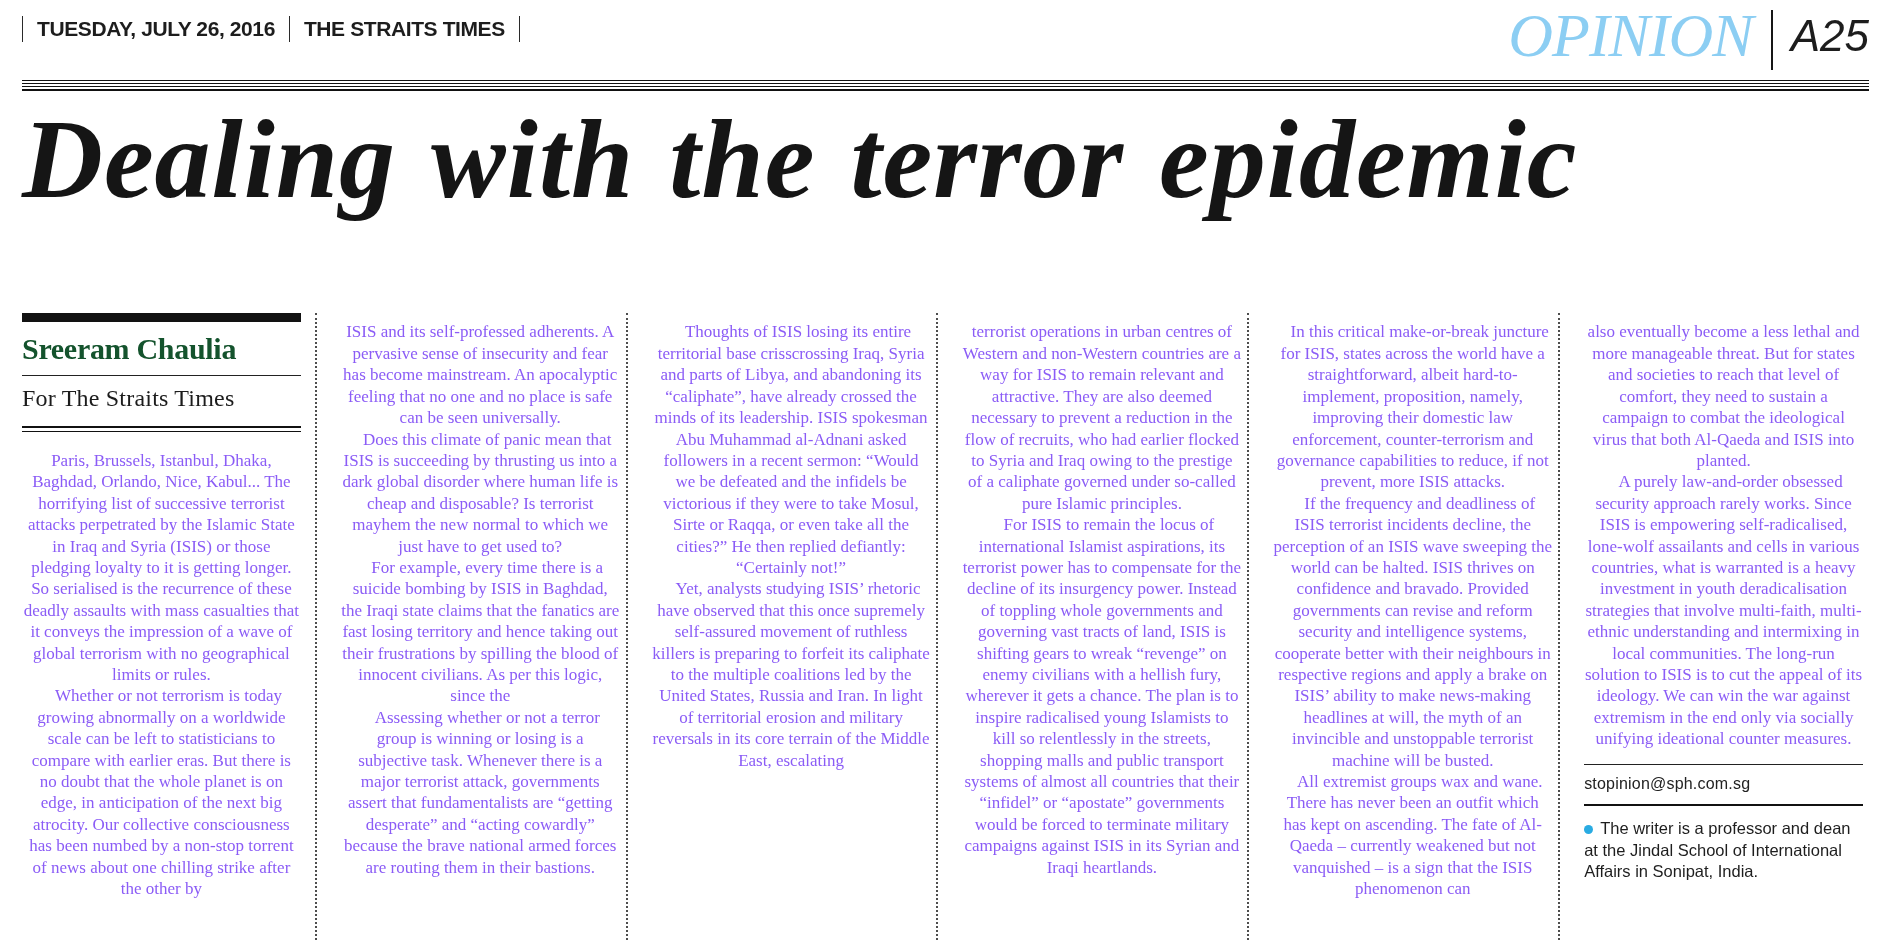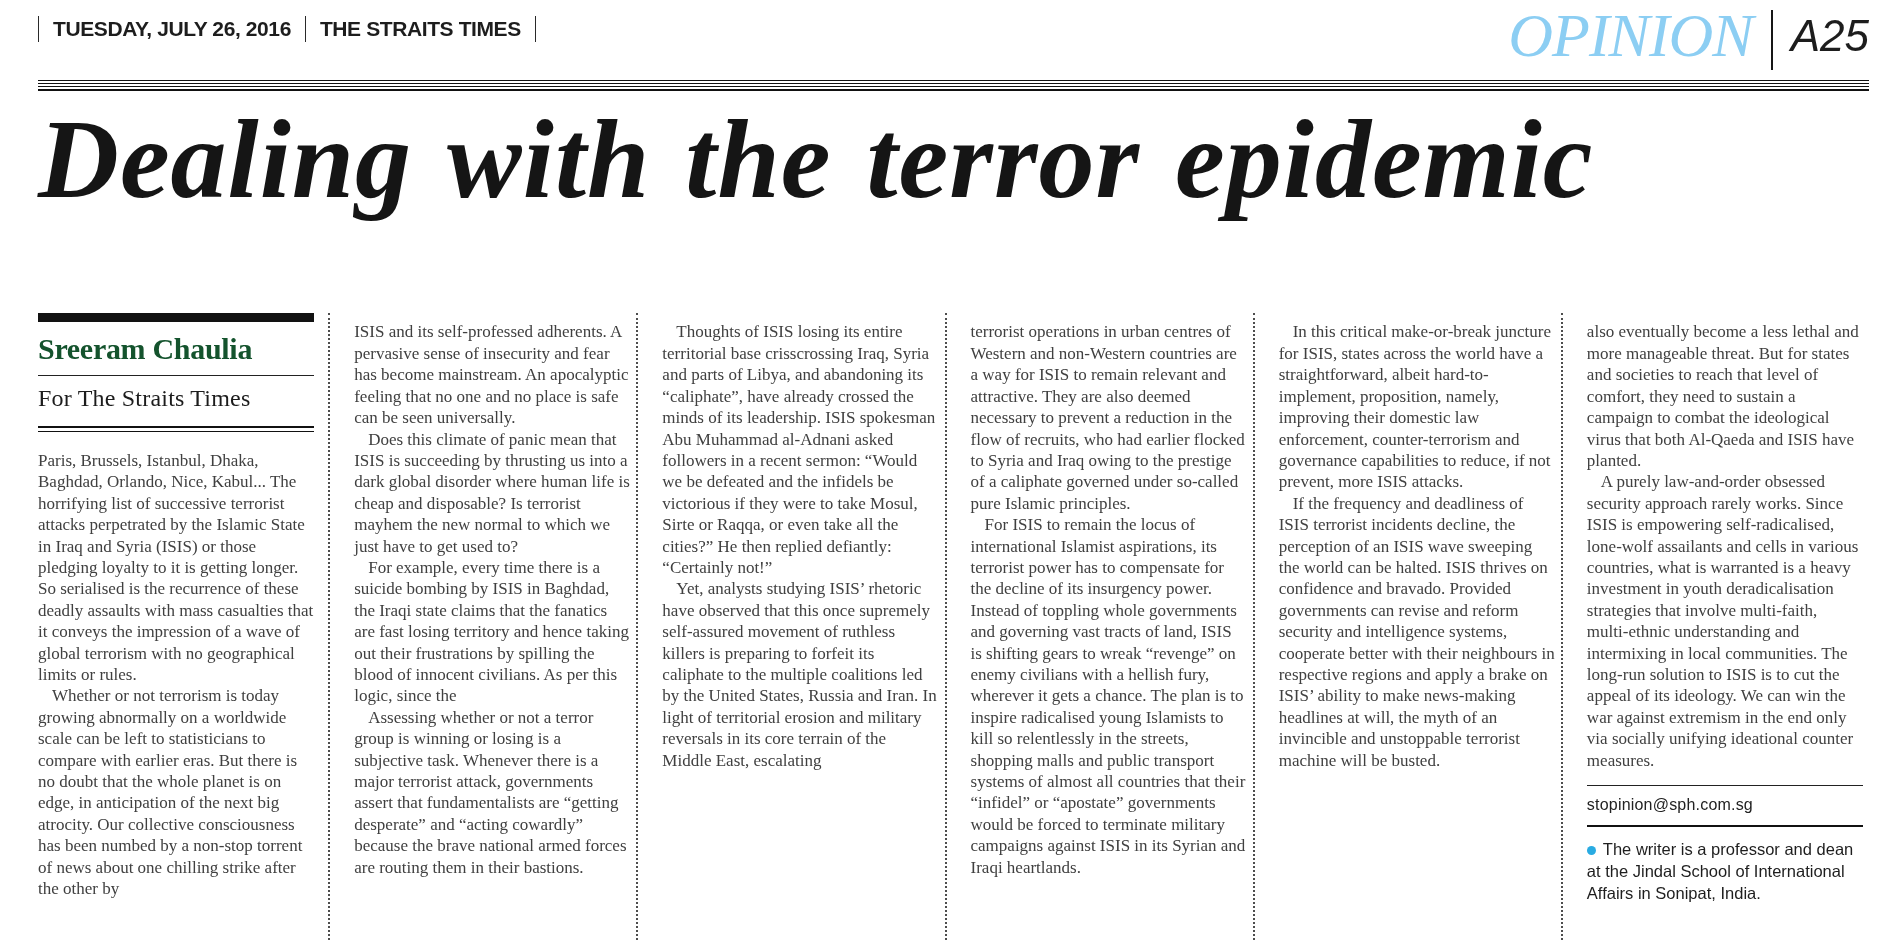--- a/index.html
+++ b/index.html
@@ -1,21 +1,20 @@
 <!DOCTYPE html>
 <html><head>
 <meta charset="utf-8">
 <style>
   * { margin:0; padding:0; box-sizing:border-box; }
   html,body { background:#ffffff; }
   .page {
     position:relative; width:1891px; height:945px; overflow:hidden;
     background:#ffffff; color:#1b1b1b;
     font-family:"Liberation Serif", serif;
-    padding-left:16px;
   }
   
   .masthead { display:flex; justify-content:space-between; align-items:flex-start;
     padding:8px 22px 0 22px; height:72px; }
   .mast-left { padding-top:8px; font-family:"Liberation Sans", sans-serif;
     font-size:21px; font-weight:600; letter-spacing:-0.4px; color:#1d1d1d;
     display:flex; align-items:center; }
   .mast-left .paper { font-weight:800; }
   .vbar { display:inline-block; width:1px; height:26px; background:#2a2a2a; margin:0 14px; }
   .vbar.first { margin-left:0; }
@@ -31,21 +30,21 @@
   .top-rules .r:last-child { margin-bottom:0; height:2px; }
   
   .headline { margin:10px 22px 0 22px; font-family:"Liberation Serif", serif;
     font-style:italic; font-weight:700; font-size:112px; line-height:1.04;
     letter-spacing:1px; word-spacing:6px; color:#151515; white-space:nowrap; }
   
   .article-body { display:flex; margin:0 22px; margin-top:96px; height:627px; overflow:hidden; }
   .col { flex:1 1 0; min-width:0; }
   .col.first { padding-right:14px; }
   .col.ruled { border-left:2px dotted #4d4d4d; padding-left:24px; padding-top:8px; padding-right:6px; }
-  .col-text p { font-size:17px; line-height:1.26; color:#404040; text-align:left; }
+  .col-text p { font-size:17px; line-height:1.26; color:#8b5cf6; text-align:center; }
   .col-text p.indent { text-indent:14px; }
   
   .byline-bar { height:9px; background:#121212; margin-bottom:10px; }
   .author { font-family:Liberation Serif, serif; font-weight:700; font-size:30px;
     letter-spacing:-0.3px; color:#14532d; line-height:1.15; }
   .author-rule { border-top:1px solid #222; margin-top:8px; }
   .affiliation { font-size:24px; color:#1c1c1c; margin-top:9px; letter-spacing:0.2px; }
   .double-rule { margin-top:14px; }
   .double-rule .d1 { height:2px; background:#111; }
   .double-rule .d2 { height:1px; background:#111; margin-top:3px; }
@@ -126,26 +125,27 @@
       <div class="col-text">
           <p>terrorist operations in urban centres of Western and non-Western countries are a way for ISIS to remain relevant and attractive. They are also deemed necessary to prevent a reduction in the flow of recruits, who had earlier flocked to Syria and Iraq owing to the prestige of a caliphate governed under so-called pure Islamic principles.</p>
           <p class="indent">For ISIS to remain the locus of international Islamist aspirations, its terrorist power has to compensate for the decline of its insurgency power. Instead of toppling whole governments and governing vast tracts of land, ISIS is shifting gears to wreak “revenge” on enemy civilians with a hellish fury, wherever it gets a chance. The plan is to inspire radicalised young Islamists to kill so relentlessly in the streets, shopping malls and public transport systems of almost all countries that their “infidel” or “apostate” governments would be forced to terminate military campaigns against ISIS in its Syrian and Iraqi heartlands.</p>
         </div>
     </div>
 
     <div class="col ruled">
       <div class="col-text">
           <p class="indent">In this critical make-or-break juncture for ISIS, states across the world have a straightforward, albeit hard-to-implement, proposition, namely, improving their domestic law enforcement, counter-terrorism and governance capabilities to reduce, if not prevent, more ISIS attacks.</p>
           <p class="indent">If the frequency and deadliness of ISIS terrorist incidents decline, the perception of an ISIS wave sweeping the world can be halted. ISIS thrives on confidence and bravado. Provided governments can revise and reform security and intelligence systems, cooperate better with their neighbours in respective regions and apply a brake on ISIS’ ability to make news-making headlines at will, the myth of an invincible and unstoppable terrorist machine will be busted.</p>
+          <p class="indent">All extremist groups wax and wane. There has never been an outfit which has kept on ascending. The fate of Al-Qaeda – currently weakened but not vanquished – is a sign that the ISIS phenomenon can</p>
         </div>
     </div>
 
     <div class="col ruled">
       <div class="col-text">
-          <p>also eventually become a less lethal and more manageable threat. But for states and societies to reach that level of comfort, they need to sustain a campaign to combat the ideological virus that both Al-Qaeda and ISIS have planted.</p>
+          <p>also eventually become a less lethal and more manageable threat. But for states and societies to reach that level of comfort, they need to sustain a campaign to combat the ideological virus that both Al-Qaeda and ISIS into planted.</p>
           <p class="indent">A purely law-and-order obsessed security approach rarely works. Since ISIS is empowering self-radicalised, lone-wolf assailants and cells in various countries, what is warranted is a heavy investment in youth deradicalisation strategies that involve multi-faith, multi-ethnic understanding and intermixing in local communities. The long-run solution to ISIS is to cut the appeal of its ideology. We can win the war against extremism in the end only via socially unifying ideational counter measures.</p>
         </div>
       <div class="email-rule"></div>
       <div class="email">stopinion@sph.com.sg</div>
       <div class="note-rule"></div>
       <div class="writer-note">
         <span class="bullet"></span><span>The writer is a professor and dean at the Jindal School of International Affairs in Sonipat, India.</span>
       </div>
     </div>
 

